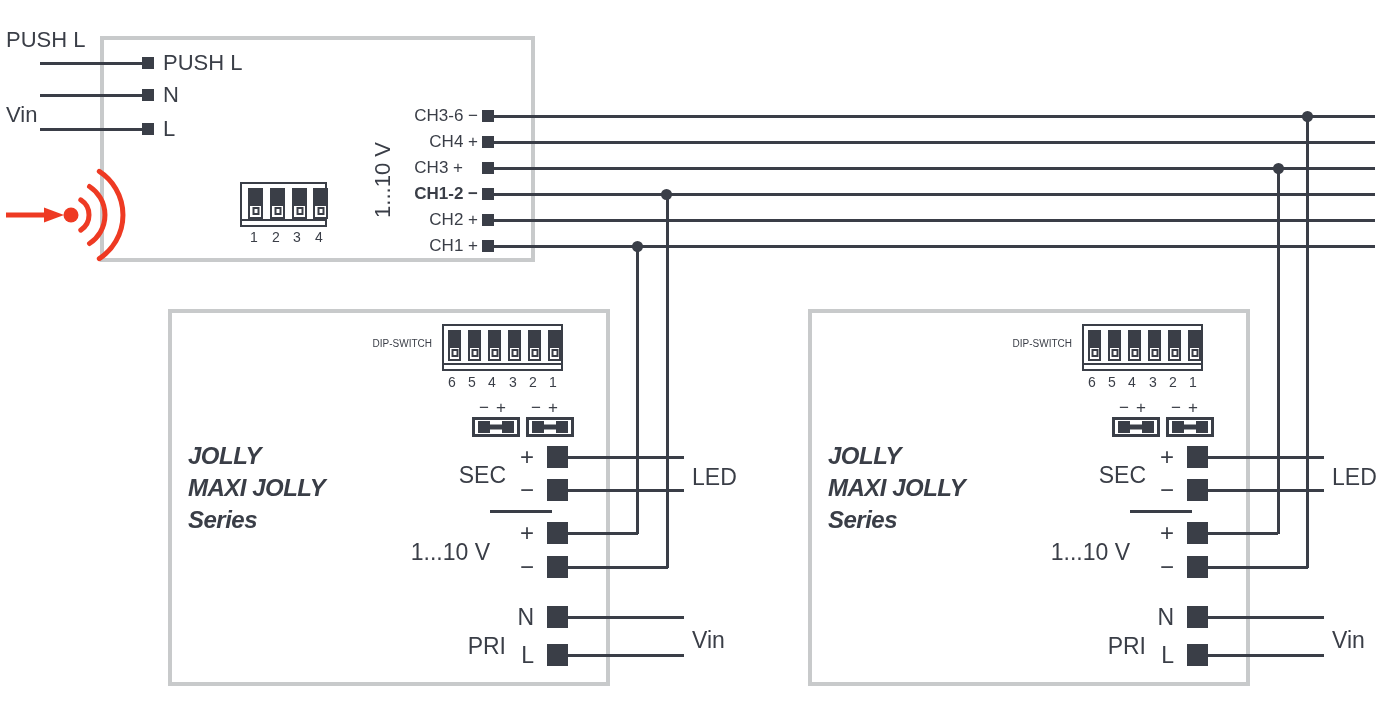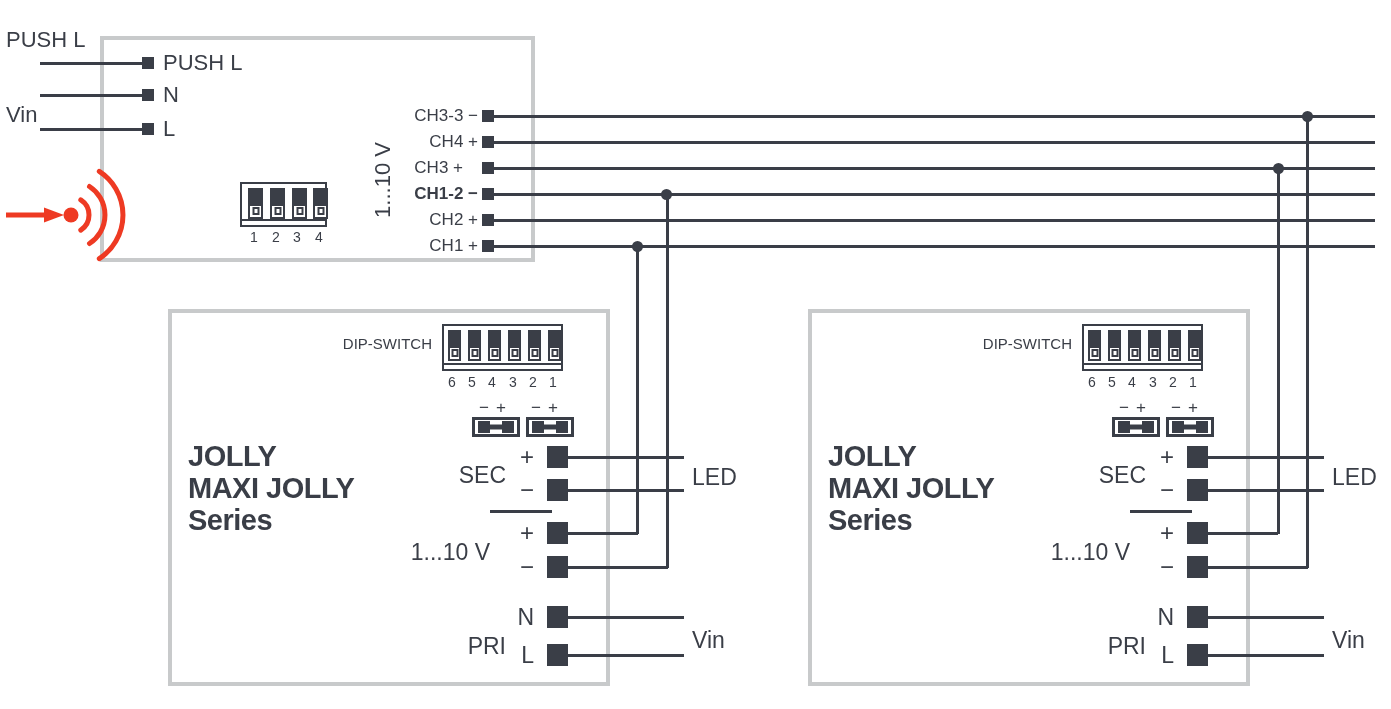--- a/index.html
+++ b/index.html
@@ -9,23 +9,23 @@
   .gbox{position:absolute;border:4px solid var(--box_border);box-sizing:border-box;background:transparent;}
   .wire{position:absolute;height:2.5px;background:var(--wire);}
   .vwire{position:absolute;width:2.5px;background:var(--wire);}
   .term{position:absolute;background:var(--wire);}
   .term.sm{width:12px;height:12px;}
   .term.lg{width:21px;height:22px;}
   .dot{position:absolute;width:11px;height:11px;border-radius:50%;background:var(--wire);}
   .lbl{position:absolute;white-space:nowrap;height:24px;line-height:24px;color:var(--text);}
   .r{text-align:right;}
   .c{text-align:center;}
-  .f14{font-size:14px;}.f15{font-size:15px;}.f17{font-size:17px;}
+  .f14{font-size:14px;}.f15{font-size:10px;}.f17{font-size:17px;}
   .f22{font-size:22px;}.f23{font-size:23px;}.f24{font-size:24px;}
-  .brand{font-weight:bold;font-size:29px;letter-spacing:-0.5px;height:26px;line-height:26px;}
+  .brand{font-weight:bold;font-size:24px;letter-spacing:-0.5px;height:26px;line-height:26px;font-style:italic;}
   .rot{transform:rotate(-90deg);}
   .dip{position:absolute;border:2.5px solid var(--wire);background:#fff;box-sizing:border-box;}
   .dipline{position:absolute;left:0;right:0;height:2px;background:var(--wire);}
   .sw{position:absolute;border:2px solid var(--wire);box-sizing:border-box;background:#fff;}
   .sw .handle{position:absolute;left:0;right:0;top:0;height:58%;background:var(--wire);}
   .sw .knob{position:absolute;left:50%;transform:translateX(-50%);bottom:2px;width:7px;height:8px;
             border:2px solid var(--wire);box-sizing:border-box;background:#fff;}
   .jumper{position:absolute;width:48px;height:20px;border:3px solid var(--wire);box-sizing:border-box;background:#fff;}
   .jumper .sq{position:absolute;top:50%;transform:translateY(-50%);width:12px;height:12px;background:var(--wire);}
   .jumper .sq.l{left:3px;}.jumper .sq.r{right:3px;}
@@ -84,21 +84,21 @@
   </div>
   <div class="abs" style="left:240px;top:201px;width:87px;height:24px;">
     <span class="lbl f14 c" style="left:5px;width:18px;">1</span>
     <span class="lbl f14 c" style="left:27px;width:18px;">2</span>
     <span class="lbl f14 c" style="left:48px;width:18px;">3</span>
     <span class="lbl f14 c" style="left:70px;width:18px;">4</span>
   </div>
 
   <div class="lbl f22 c rot" style="left:328px;top:144px;width:110px;">1...10 V</div>
 
-  <div class="lbl f17 r" style="left:352px;top:80px;width:126px;">CH3-3 −</div>
+  <div class="lbl f17 r" style="left:352px;top:80px;width:126px;">CH3-6 −</div>
   <div class="lbl f17 r" style="left:352px;top:106px;width:126px;">CH4 +</div>
   <div class="lbl f17 r" style="left:337px;top:132px;width:126px;">CH3 +</div>
   <div class="lbl f17 r" style="left:352px;top:158px;width:126px;font-weight:bold;">CH1-2 −</div>
   <div class="lbl f17 r" style="left:352px;top:184px;width:126px;">CH2 +</div>
   <div class="lbl f17 r" style="left:352px;top:210px;width:126px;">CH1 +</div>
 
   <div class="term sm" style="left:482px;top:86px;"></div>
   <div class="term sm" style="left:482px;top:112px;"></div>
   <div class="term sm" style="left:482px;top:138px;"></div>
   <div class="term sm" style="left:482px;top:164px;"></div>

